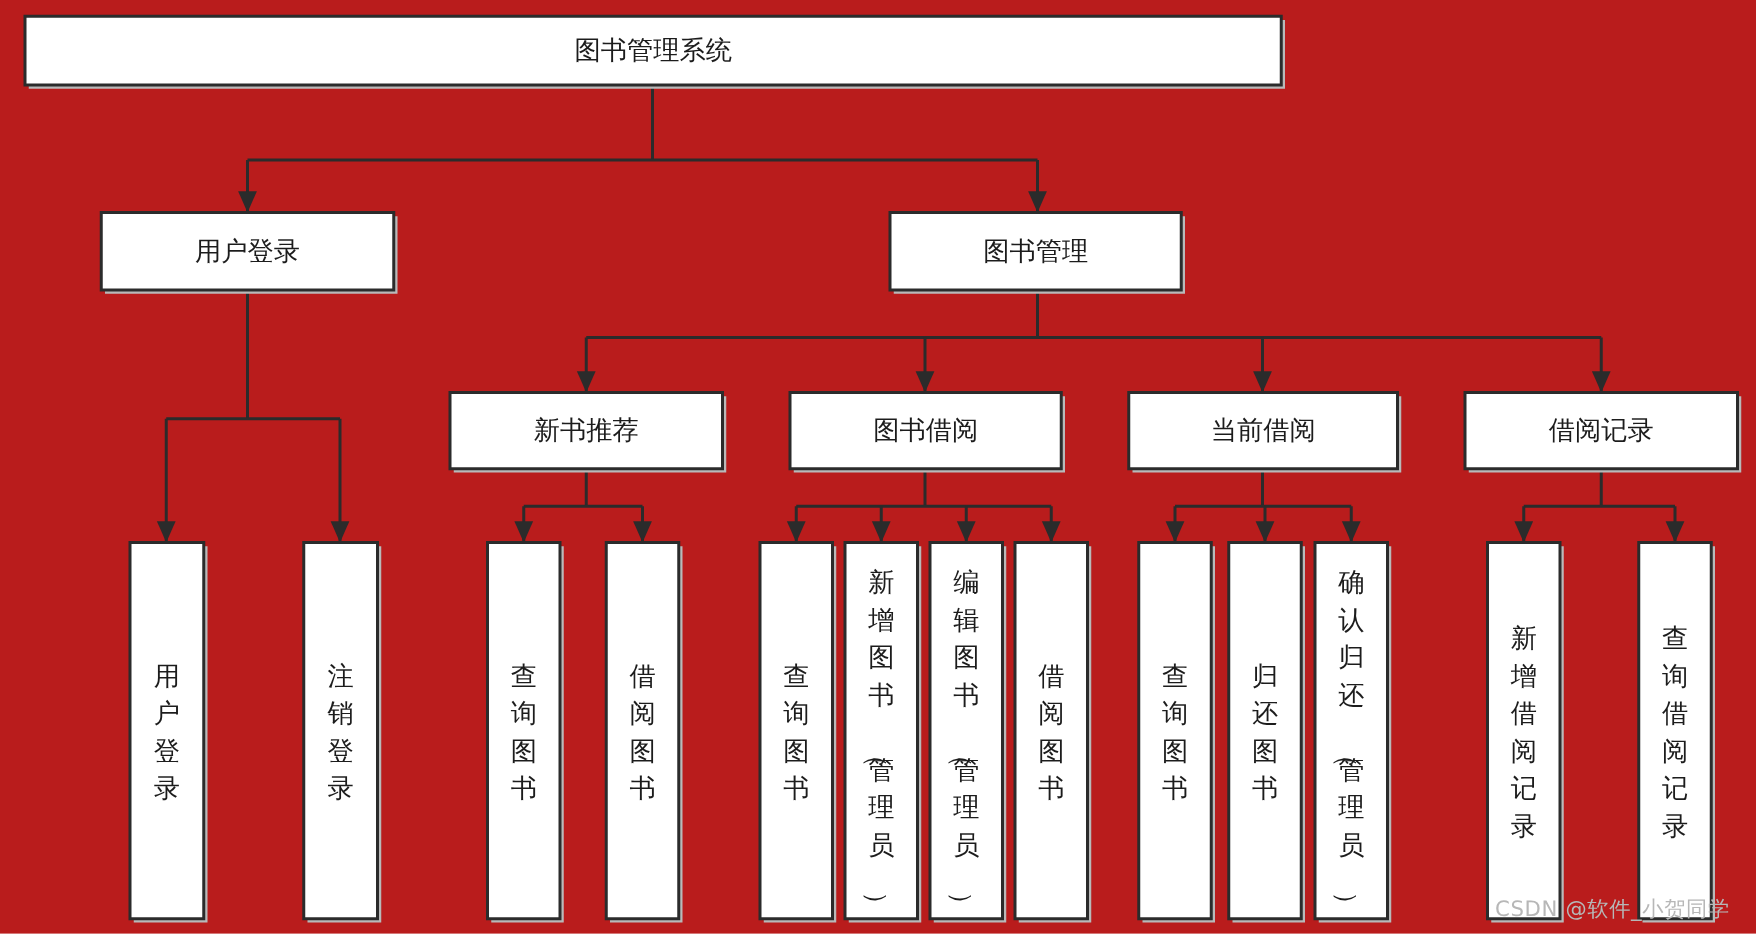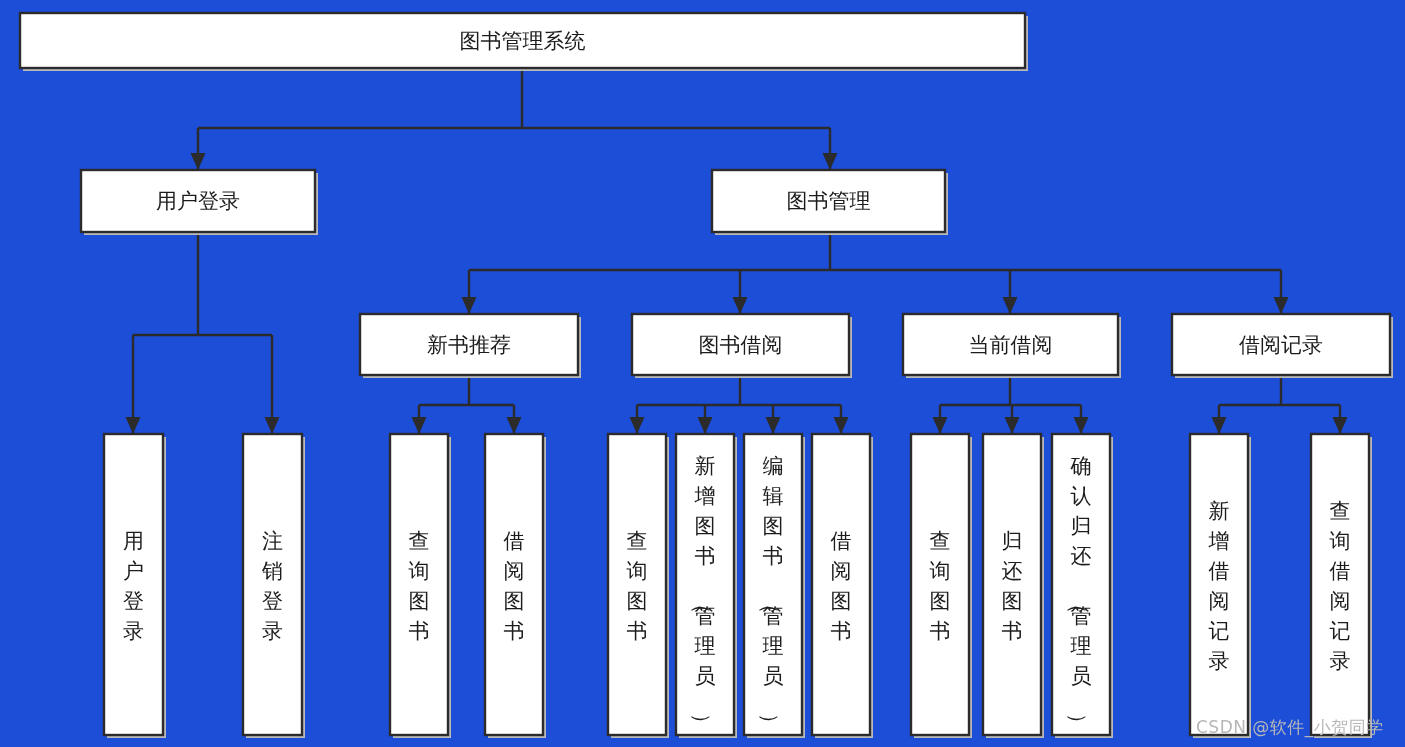--- a/index.html
+++ b/index.html
@@ -8,21 +8,21 @@
     padding: 0;
     background: #ffffff;
   }
   body {
     font-family: "DejaVu Sans", "Liberation Sans", sans-serif;
   }
   #diagram-root {
     position: relative;
     width: 1405px;
     height: 747px;
-    background: #1d4ed8;
+    background: #b91c1c;
     overflow: hidden;
   }
   svg#tree-svg {
     position: absolute;
     left: 0;
     top: 0;
     width: 1405px;
     height: 747px;
     display: block;
   }

